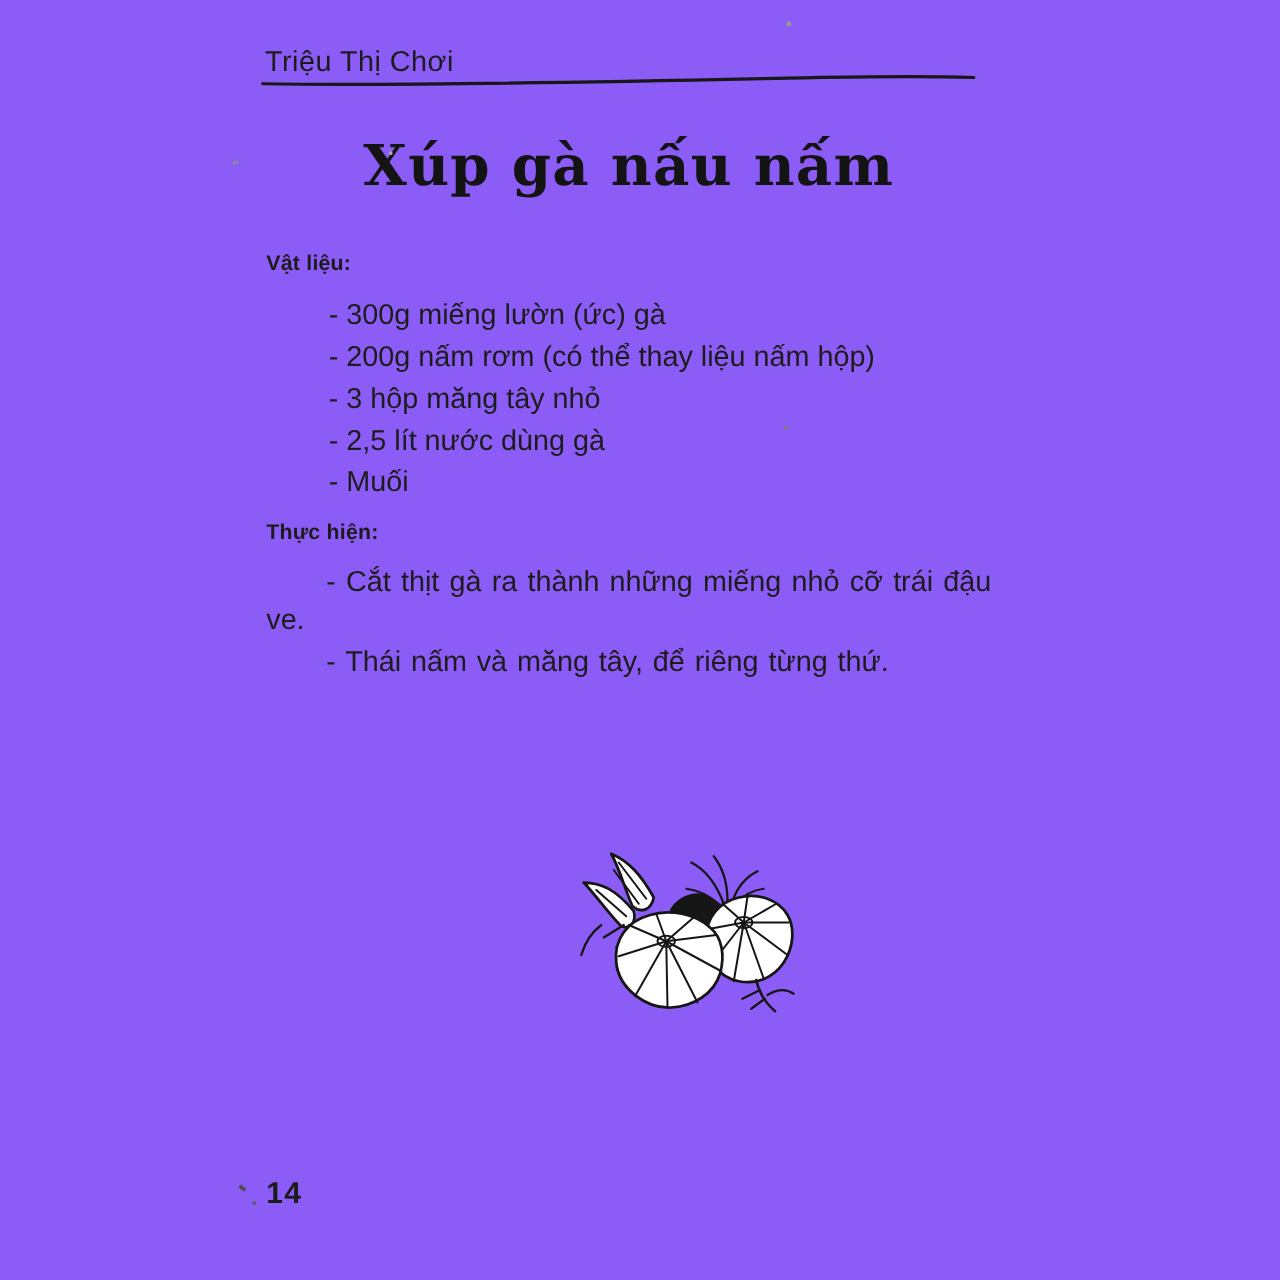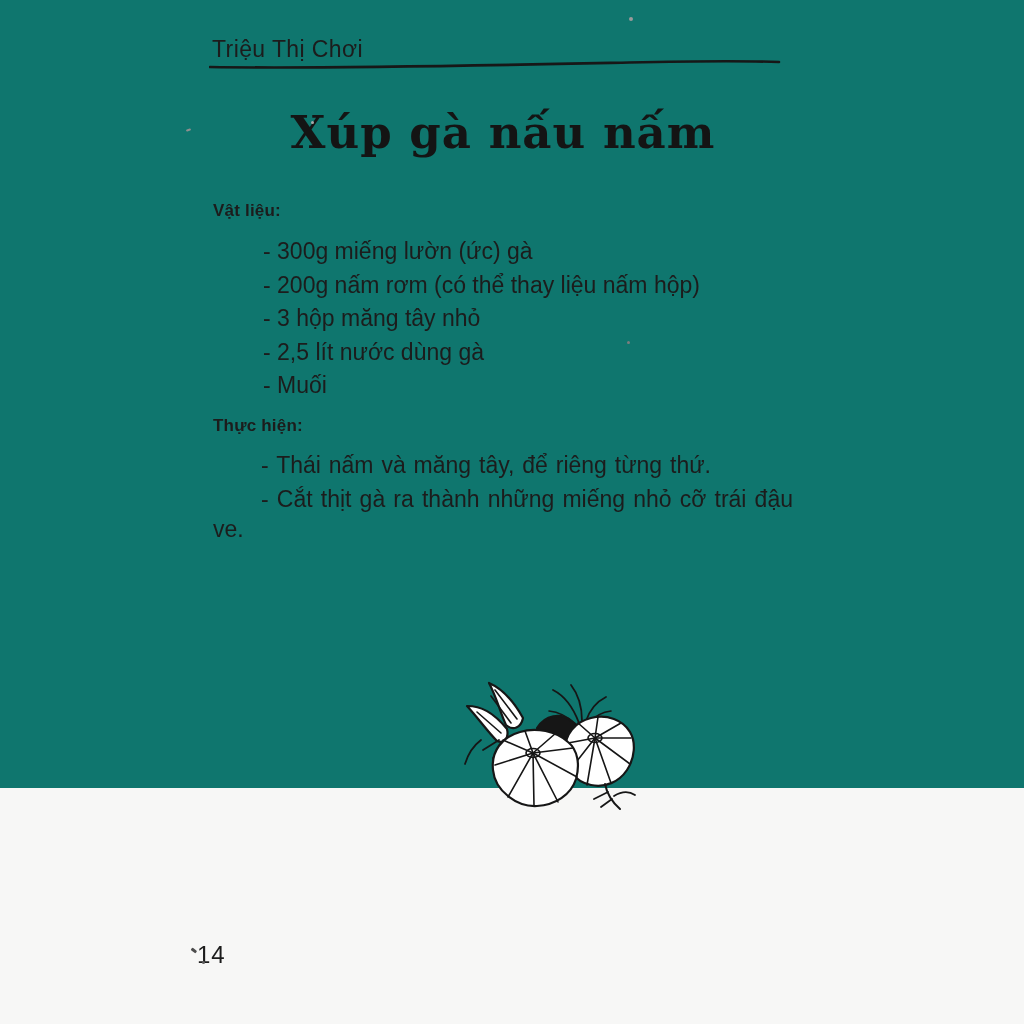--- a/index.html
+++ b/index.html
@@ -1,18 +1,18 @@
 <!DOCTYPE html>
 <html><head>
 <meta charset="utf-8">
 <style>
   html,body{margin:0;padding:0;}
   body{width:1024px;height:1024px;background:#f7f7f6;overflow:hidden;}
   .page{
-    position:relative;width:1024px;height:788px;background:#0f766e;
+    position:relative;width:1024px;height:1024px;background:#8b5cf6;
     font-family:"Liberation Sans",sans-serif;color:#1c1c1c;
   }
   
   .author{
     position:absolute;left:212px;top:36px;font-size:23px;letter-spacing:.4px;
   }
   .rule{position:absolute;left:209px;top:56px;width:572px;height:16px;}
   
   .title{
     position:absolute;left:213px;top:106px;width:580px;text-align:center;
@@ -28,21 +28,21 @@
     font-size:17px;font-weight:bold;margin:0 0 9px 0;letter-spacing:.2px;
   }
   .ingredients{list-style:none;margin:0 0 8px 0;padding:0 0 0 50px;}
   .ingredients li{line-height:33.5px;}
   .steps p{margin:0 0 4px 0;text-align:justify;text-indent:48px;word-spacing:1.5px;}
   .steps p:last-child{margin-bottom:0;}
   
   .flower{position:absolute;left:437px;top:678px;width:214px;height:134px;}
   
   .page-number{
-    position:absolute;left:197px;top:941px;font-size:24px;font-weight:normal;
+    position:absolute;left:213px;top:941px;font-size:24px;font-weight:bold;
     letter-spacing:1px;
   }
   
   .speck{position:absolute;background:#8a8a8a;border-radius:50%;}
   .speck.dash{border-radius:1px;}
 </style>
 </head>
 <body>
 
 <div class="page">
@@ -62,22 +62,22 @@
       <li>- 300g miếng lườn (ức) gà</li>
       <li>- 200g nấm rơm (có thể thay liệu nấm hộp)</li>
       <li>- 3 hộp măng tây nhỏ</li>
       <li>- 2,5 lít nước dùng gà</li>
       <li>- Muối</li>
     </ul>
 
     <div class="section-heading">Thực hiện:</div>
 
     <div class="steps">
+      <p>- Cắt thịt gà ra thành những miếng nhỏ cỡ trái đậu ve.</p>
       <p>- Thái nấm và măng tây, để riêng từng thứ.</p>
-      <p>- Cắt thịt gà ra thành những miếng nhỏ cỡ trái đậu ve.</p>
     </div>
   </div>
 
   <svg class="flower" viewBox="0 0 214 134" aria-hidden="true">
     <g fill="none" stroke="#161616" stroke-width="2.2" stroke-linecap="round" stroke-linejoin="round">
 
       <path d="M86,40 C76,22 66,11 52,5 C60,20 63,34 69,47 C76,53 84,50 86,40 Z" fill="#ffffff"></path>
       <path d="M80,41 L58,12" stroke-width="1.6"></path>
       <path d="M74,45 L54,18" stroke-width="1.6"></path>
       <path d="M70,51 C56,34 44,28 30,28 C42,41 50,53 60,63 C68,66 72,59 70,51 Z" fill="#ffffff"></path>

